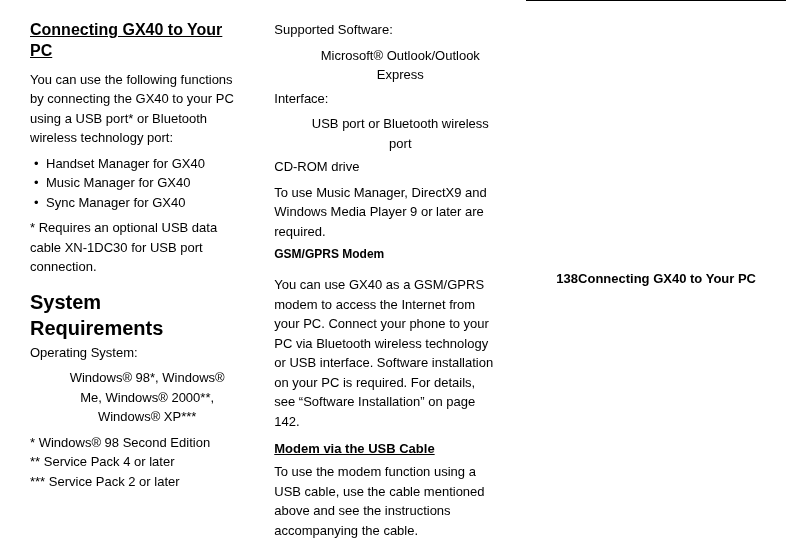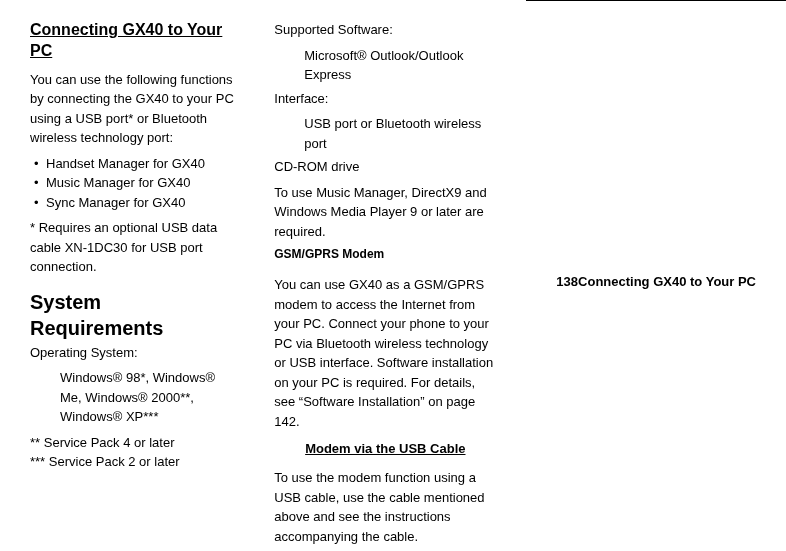--- a/index.html
+++ b/index.html
@@ -79,20 +79,21 @@
     .bullet-list li::before {
       content: "•";
       position: absolute;
       left: 0;
     }
 
     .indent-text {
       padding-left: 30px;
       font-size: 13px;
       line-height: 1.5;
+      text-align: center;
     }
 
     .footnote-block {
       margin-top: 6px;
     }
 
     .footnote-line {
       font-size: 13px;
       line-height: 1.5;
     }
@@ -119,22 +120,21 @@
       font-weight: bold;
       margin-bottom: 14px;
       margin-top: 4px;
     }
 
     .modem-subtitle {
       font-size: 13px;
       font-weight: bold;
       text-decoration: underline;
       margin-top: 10px;
-      margin-bottom: 12px;
-      text-align: center;
+      margin-bottom: 6px;
     }
   </style>
 </head>
 <body>
 
 <div class="page-container">
   <div class="content-area">
 
     <div class="left-column">
 
@@ -149,20 +149,21 @@
       </ul>
 
       <p class="body-text">* Requires an optional USB data cable XN-1DC30 for USB port connection.</p>
 
       <div class="section-subtitle">System Requirements</div>
 
       <p class="body-text">Operating System:</p>
       <p class="indent-text">Windows® 98*, Windows® Me, Windows® 2000**, Windows® XP***</p>
 
       <div class="footnote-block">
+        <p class="footnote-line">*    Windows® 98 Second Edition</p>
         <p class="footnote-line">**   Service Pack 4 or later</p>
         <p class="footnote-line">***  Service Pack 2 or later</p>
       </div>
 
     </div>
 
     <div class="right-column">
 
       <p class="body-text">Supported Software:</p>
       <p class="indent-text">Microsoft® Outlook/Outlook Express</p>

